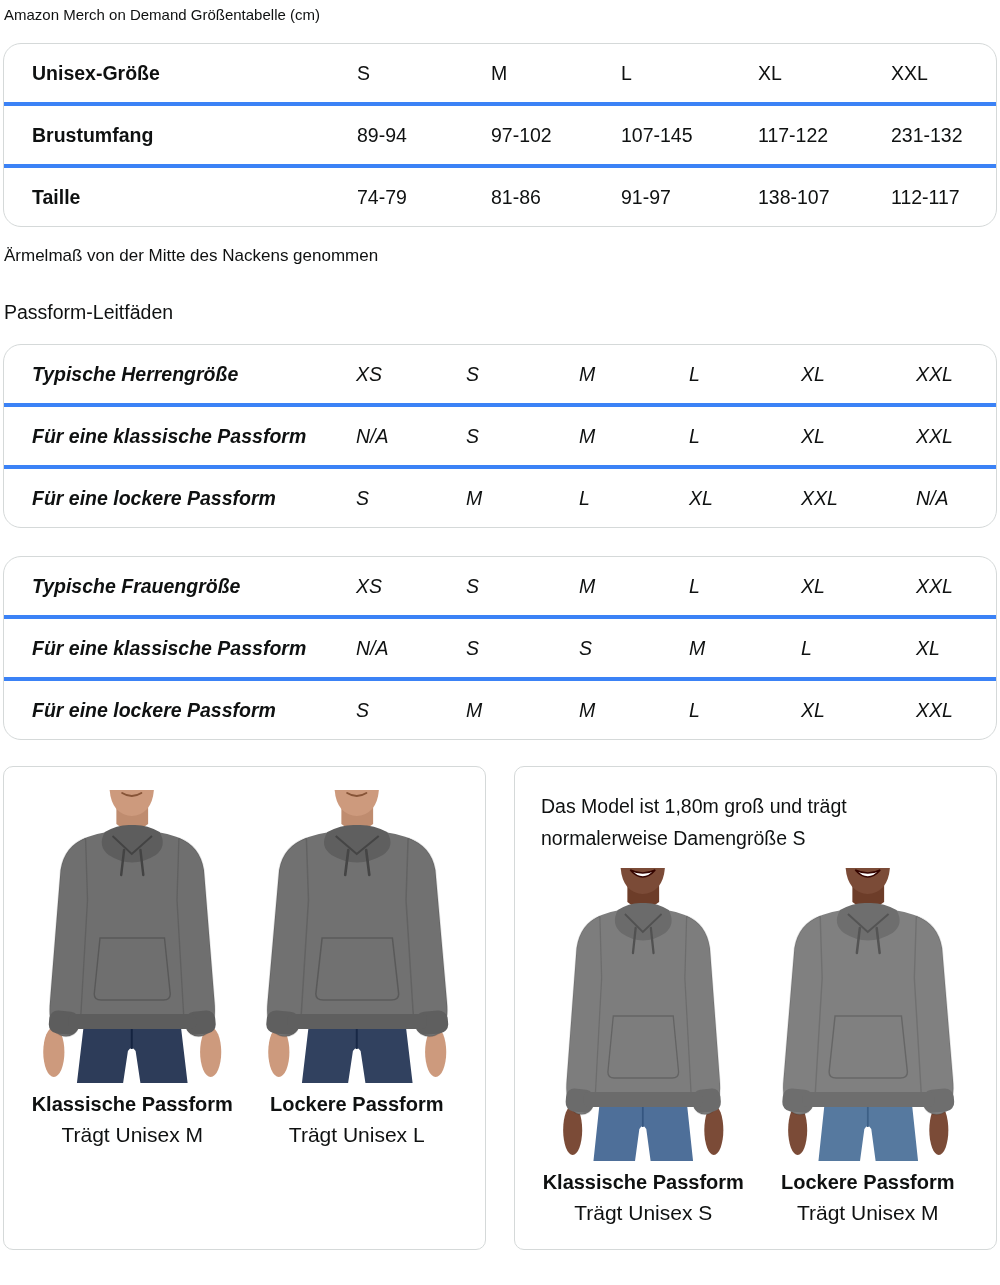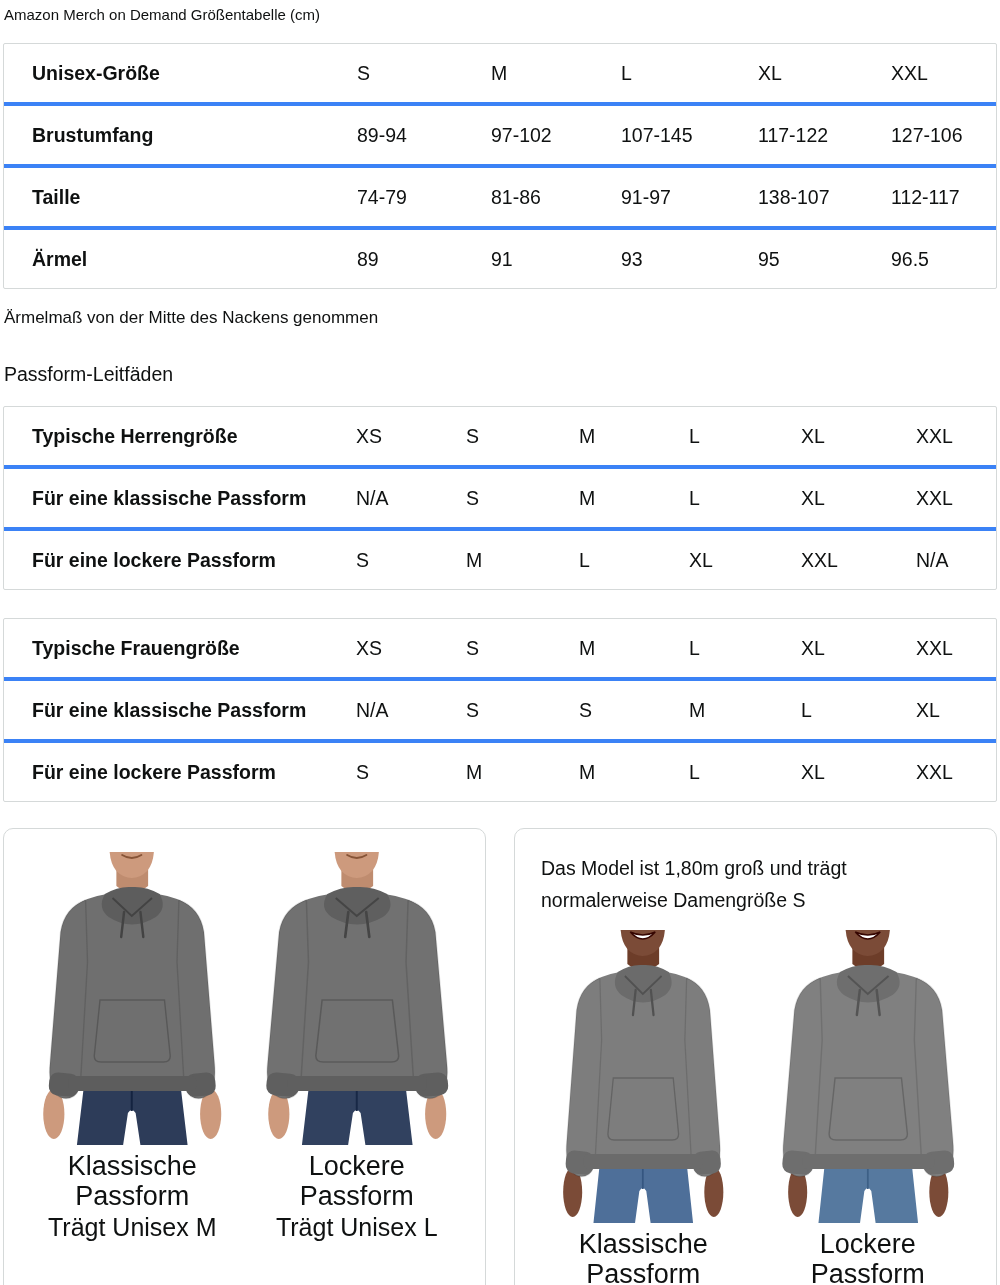--- a/index.html
+++ b/index.html
@@ -8,45 +8,45 @@
     width:1000px; height:1285px; overflow:hidden;
     font-family:"Liberation Sans", sans-serif;
     color:#0f1111;
   }
   .page { padding:2px 3px 0 3px; }
 
   .page-title { font-size:15px; font-weight:400; margin:1px 0 17px 1px; line-height:23px; }
 
   table.chart {
     width:100%; border-collapse:separate; border-spacing:0;
-    border:1px solid #d5d9d9; border-radius:2px;
+    border:1px solid #d5d9d9; border-radius:18px;
     font-size:19.5px;
   }
   table.chart td { padding:17px 0 17px 0; line-height:24px; vertical-align:middle; }
   table.chart tr:not(:first-child) td { border-top:4px solid #3b82f6; }
   table.chart td.label { font-weight:700; padding-left:28px; }
   table.size-table { margin-bottom:18px; }
-  table.fit-table { margin-bottom:28px; }
+  table.fit-table { margin-bottom:28px;font-style:italic; }
 
   .note { font-size:17px; margin:0 0 35px 1px; line-height:21px; }
   .section-heading { font-size:19.5px; font-weight:400; margin:0 0 20px 1px; line-height:23px; }
 
   .cards { display:flex; gap:28px; margin-top:-2px; }
   .card {
     flex:1 1 0; border:1px solid #d5d9d9; border-radius:10px;
     padding:23px 20px 20px 20px; background:#fff;
   }
   .card-intro { font-size:19.5px; line-height:32px; margin:0 0 14px 6px; max-width:385px; }
   .figures { display:flex; gap:8px; }
   figure { flex:1 1 0; margin:0; text-align:center; }
   .photo { width:100%; height:293px; }
   .photo svg { display:block; width:100%; height:293px; }
   figcaption { margin-top:6px; }
-  .fit-caption { font-size:27px; font-weight:400; line-height:30px; }
-  .size-caption { font-size:25px; line-height:32px; }
+  .fit-caption { font-size:20px; font-weight:700; line-height:30px; }
+  .size-caption { font-size:21px; line-height:32px; }
 </style>
 </head>
 <body>
 
 <div class="page">
 
   <h1 class="page-title">Amazon Merch on Demand Größentabelle (cm)</h1>
 
   <table class="chart size-table">
     <colgroup>
@@ -65,37 +65,29 @@
       <td>L</td>
       <td>XL</td>
       <td>XXL</td>
     </tr>
     <tr>
       <td class="label">Brustumfang</td>
       <td>89-94</td>
       <td>97-102</td>
       <td>107-145</td>
       <td>117-122</td>
-      <td>127-106</td>
+      <td>231-132</td>
     </tr>
     <tr>
       <td class="label">Taille</td>
       <td>74-79</td>
       <td>81-86</td>
       <td>91-97</td>
       <td>138-107</td>
       <td>112-117</td>
-    </tr>
-    <tr>
-      <td class="label">Ärmel</td>
-      <td>89</td>
-      <td>91</td>
-      <td>93</td>
-      <td>95</td>
-      <td>96.5</td>
     </tr>
   </tbody>
     </table>
 
   <p class="note">Ärmelmaß von der Mitte des Nackens genommen</p>
 
   <h2 class="section-heading">Passform-Leitfäden</h2>
 
   <table class="chart fit-table">
     <colgroup>

